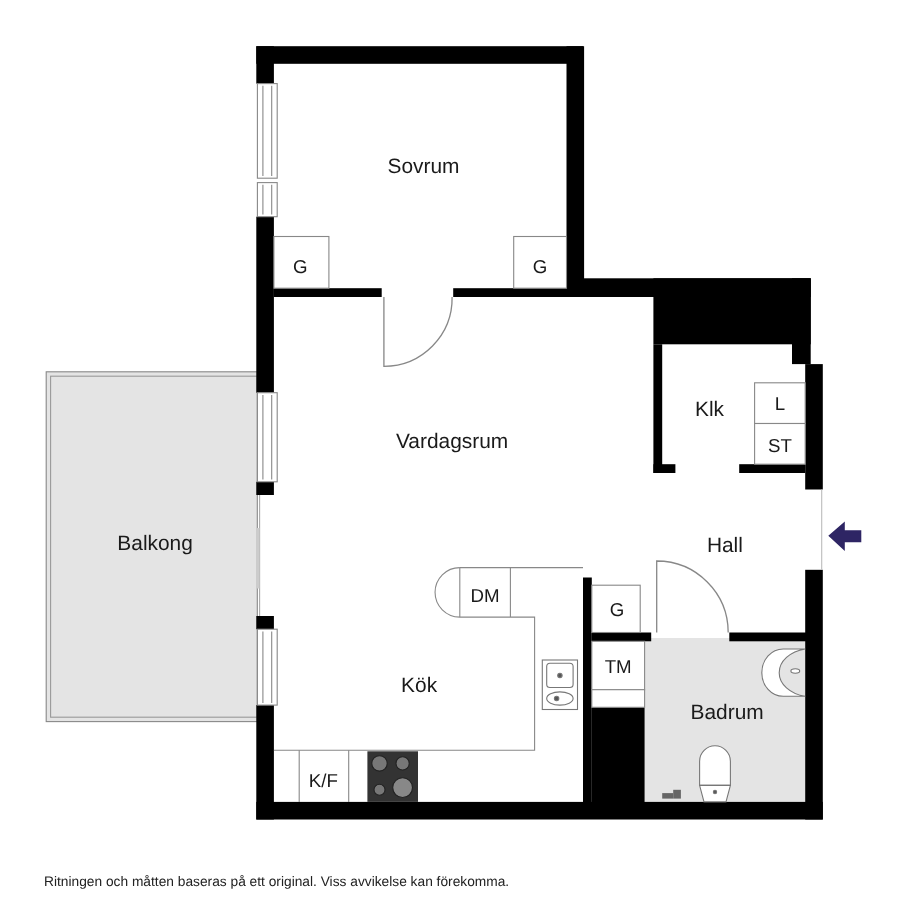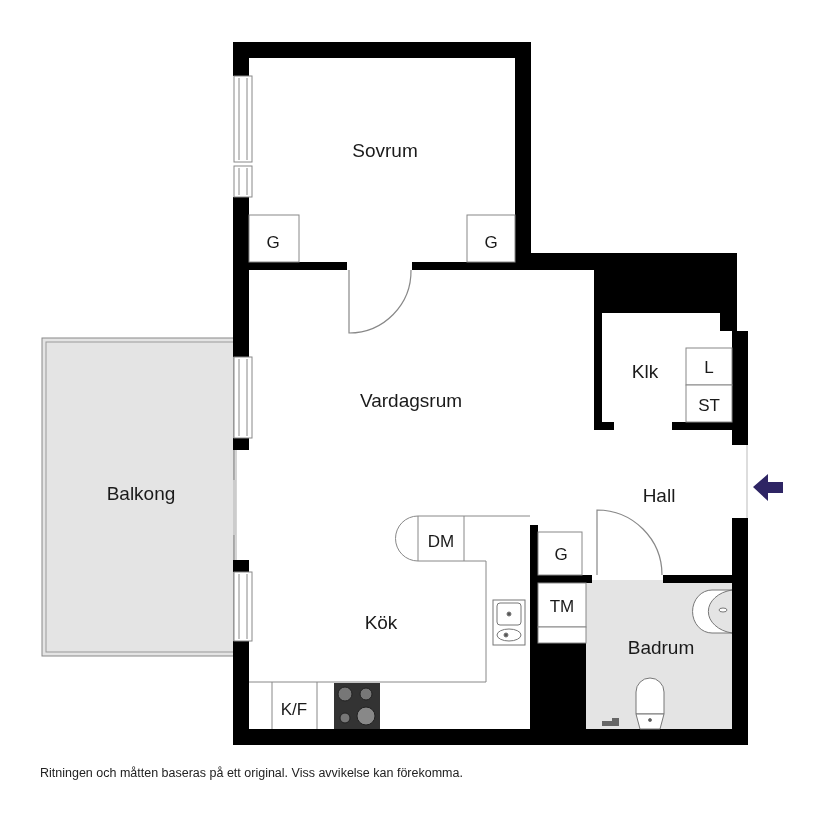--- a/index.html
+++ b/index.html
@@ -1,19 +1,19 @@
 <!DOCTYPE html>
 <html><head>
 <meta charset="utf-8">
 <style>
   html, body { margin: 0; padding: 0; background: #ffffff; }
   body { width: 825px; height: 823px; position: relative; overflow: hidden; font-family: "Liberation Sans", sans-serif; }
   #plan { position: absolute; left: 0; top: 0; }
   .room-label { font-family: "Liberation Sans", sans-serif; fill: #1a1a1a; }
-  .disclaimer { position: absolute; left: 40px; top: 766px; font-size: 12.5px; color: #222; font-family: "Liberation Sans", sans-serif; }
+  .disclaimer { position: absolute; left: 40px; top: 794px; font-size: 12.5px; color: #222; font-family: "Liberation Sans", sans-serif; }
 </style>
 </head>
 <body>
 
 <svg id="plan" width="825" height="823" viewBox="0 0 825 823" xmlns="http://www.w3.org/2000/svg">
 
   <g>
     <rect x="42" y="338" width="192" height="318" fill="#e4e4e4" stroke="#888" stroke-width="1"></rect>
     <rect x="46" y="342" width="188" height="310" fill="none" stroke="#999" stroke-width="1"></rect>
   </g>

